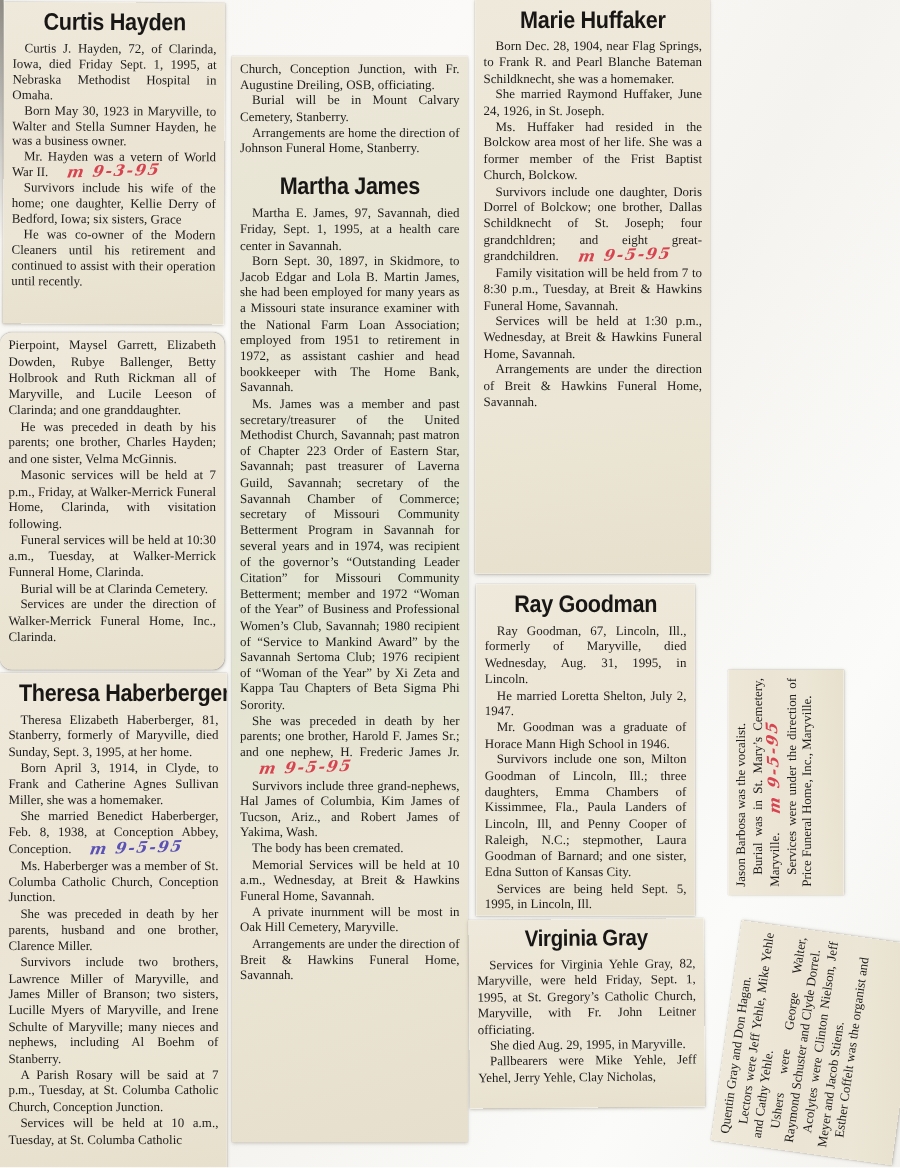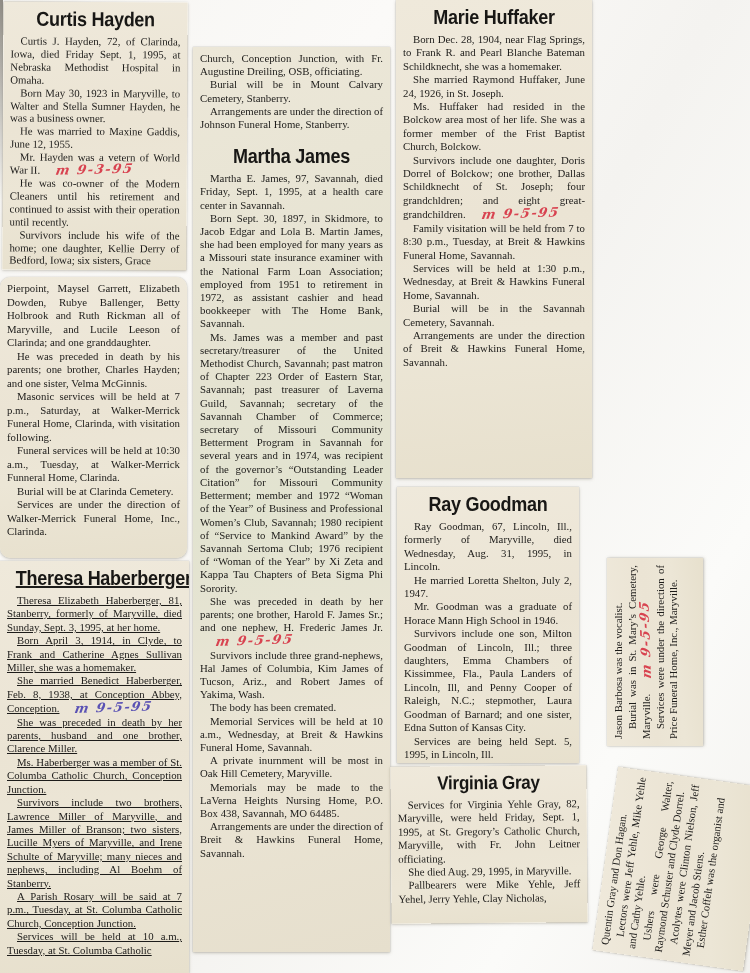--- a/index.html
+++ b/index.html
@@ -30,21 +30,21 @@
   .handnote{
     display:inline-block;font-family:"DejaVu Serif",serif;font-style:italic;
     font-size:13px;letter-spacing:1.5px;font-weight:600;
     transform:skewX(-12deg) rotate(-2deg);padding-left:6px;white-space:nowrap;
   }
   
   .clip-hayden-1{left:3px;top:2px;width:184px;height:268px;transform:rotate(.3deg);}
   .clip-hayden-1 .clip-body{line-height:12.9px;}
   .clip-hayden-2{left:0px;top:277px;width:187px;height:281px;border-radius:10px;}
   .clip-hayden-2 .clip-body{line-height:13.5px;}
-  .clip-haberberger{left:0px;top:561px;width:189px;height:412px;text-decoration:underline;}
+  .clip-haberberger{left:0px;top:561px;width:189px;height:412px;}
   .clip-james{left:193px;top:16px;width:197px;height:905px;
     background:linear-gradient(165deg,#ece7d8 0%,#e6e3d2 30%,#e2e3d0 50%,#ebe5d5 75%,#e6dfcd 100%);margin-top:31px;}
   .clip-james .clip-body{line-height:13.2px;}
   .clip-huffaker{left:396px;top:0px;width:196px;height:478px;}
   .clip-goodman{left:397px;top:487px;width:182px;height:276px;}
   .clip-gray{left:391px;top:766px;width:196px;height:157px;transform:rotate(-.5deg);}
   .clip-gray .clip-title{font-size:19px;}
   .clip-barbosa{left:561px;top:604px;width:188px;height:96px;transform:rotate(-90deg);}
   .clip-gray2{left:588px;top:793px;width:185px;height:152px;transform:rotate(-82deg);}
   .clip-barbosa .clip-body,.clip-gray2 .clip-body{line-height:13.6px;}
@@ -52,83 +52,80 @@
 </head>
 <body>
 
 <div id="scan">
 
   <div class="clip clip-hayden-1">
     <h2 class="clip-title">Curtis Hayden</h2>
     <div class="clip-body">
         <p>Curtis J. Hayden, 72, of Clarinda, Iowa, died Friday Sept. 1, 1995, at Nebraska Methodist Hospital in Omaha.</p>
         <p>Born May 30, 1923 in Maryville, to Walter and Stella Sumner Hayden, he was a business owner.</p>
-        <p>He was married to Maxine Gaddis, June 12, 1955.</p>
         <p>Mr. Hayden was a vetern of World War II.<span class="handnote" style="color: rgb(216, 67, 80);">m 9-3-95</span></p>
+        <p>Survivors include his wife of the home; one daughter, Kellie Derry of Bedford, Iowa; six sisters, Grace</p>
         <p>He was co-owner of the Modern Cleaners until his retirement and continued to assist with their operation until recently.</p>
-        <p>Survivors include his wife of the home; one daughter, Kellie Derry of Bedford, Iowa; six sisters, Grace</p>
       </div>
   </div>
 
   <div class="clip clip-hayden-2">
     <div class="clip-body">
         <p class="no-indent">Pierpoint, Maysel Garrett, Elizabeth Dowden, Rubye Ballenger, Betty Holbrook and Ruth Rickman all of Maryville, and Lucile Leeson of Clarinda; and one granddaughter.</p>
         <p>He was preceded in death by his parents; one brother, Charles Hayden; and one sister, Velma McGinnis.</p>
-        <p>Masonic services will be held at 7 p.m., Saturday, at Walker-Merrick Funeral Home, Clarinda, with visitation following.</p>
+        <p>Masonic services will be held at 7 p.m., Friday, at Walker-Merrick Funeral Home, Clarinda, with visitation following.</p>
         <p>Funeral services will be held at 10:30 a.m., Tuesday, at Walker-Merrick Funneral Home, Clarinda.</p>
         <p>Burial will be at Clarinda Cemetery.</p>
         <p>Services are under the direction of Walker-Merrick Funeral Home, Inc., Clarinda.</p>
       </div>
   </div>
 
   <div class="clip clip-haberberger">
     <h2 class="clip-title">Theresa Haberberger</h2>
     <div class="clip-body">
         <p>Theresa Elizabeth Haberberger, 81, Stanberry, formerly of Maryville, died Sunday, Sept. 3, 1995, at her home.</p>
         <p>Born April 3, 1914, in Clyde, to Frank and Catherine Agnes Sullivan Miller, she was a homemaker.</p>
         <p>She married Benedict Haberberger, Feb. 8, 1938, at Conception Abbey, Conception.<span class="handnote" style="color: rgb(90, 82, 180);">m 9-5-95</span></p>
+        <p>Ms. Haberberger was a member of St. Columba Catholic Church, Conception Junction.</p>
         <p>She was preceded in death by her parents, husband and one brother, Clarence Miller.</p>
-        <p>Ms. Haberberger was a member of St. Columba Catholic Church, Conception Junction.</p>
         <p>Survivors include two brothers, Lawrence Miller of Maryville, and James Miller of Branson; two sisters, Lucille Myers of Maryville, and Irene Schulte of Maryville; many nieces and nephews, including Al Boehm of Stanberry.</p>
         <p>A Parish Rosary will be said at 7 p.m., Tuesday, at St. Columba Catholic Church, Conception Junction.</p>
         <p>Services will be held at 10 a.m., Tuesday, at St. Columba Catholic</p>
       </div>
   </div>
 
   <div class="clip clip-james">
     <div class="clip-body">
         <p class="no-indent">Church, Conception Junction, with Fr. Augustine Dreiling, OSB, officiating.</p>
         <p>Burial will be in Mount Calvary Cemetery, Stanberry.</p>
-        <p>Arrangements are under the direction of Johnson Funeral Home, Stanberry.</p>
+        <p>Arrangements are home the direction of Johnson Funeral Home, Stanberry.</p>
       </div>
     <h2 class="clip-title" style="margin-top:14px;">Martha James</h2>
     <div class="clip-body">
         <p>Martha E. James, 97, Savannah, died Friday, Sept. 1, 1995, at a health care center in Savannah.</p>
         <p>Born Sept. 30, 1897, in Skidmore, to Jacob Edgar and Lola B. Martin James, she had been employed for many years as a Missouri state insurance examiner with the National Farm Loan Association; employed from 1951 to retirement in 1972, as assistant cashier and head bookkeeper with The Home Bank, Savannah.</p>
         <p>Ms. James was a member and past secretary/treasurer of the United Methodist Church, Savannah; past matron of Chapter 223 Order of Eastern Star, Savannah; past treasurer of Laverna Guild, Savannah; secretary of the Savannah Chamber of Commerce; secretary of Missouri Community Betterment Program in Savannah for several years and in 1974, was recipient of the governor’s “Outstanding Leader Citation” for Missouri Community Betterment; member and 1972 “Woman of the Year” of Business and Professional Women’s Club, Savannah; 1980 recipient of “Service to Mankind Award” by the Savannah Sertoma Club; 1976 recipient of “Woman of the Year” by Xi Zeta and Kappa Tau Chapters of Beta Sigma Phi Sorority.</p>
         <p>She was preceded in death by her parents; one brother, Harold F. James Sr.; and one nephew, H. Frederic James Jr.<span class="handnote" style="color: rgb(216, 67, 80);">m 9-5-95</span></p>
         <p>Survivors include three grand-nephews, Hal James of Columbia, Kim James of Tucson, Ariz., and Robert James of Yakima, Wash.</p>
         <p>The body has been cremated.</p>
         <p>Memorial Services will be held at 10 a.m., Wednesday, at Breit &amp; Hawkins Funeral Home, Savannah.</p>
         <p>A private inurnment will be most in Oak Hill Cemetery, Maryville.</p>
-        <p>Memorials may be made to the LaVerna Heights Nursing Home, P.O. Box 438, Savannah, MO 64485.</p>
         <p>Arrangements are under the direction of Breit &amp; Hawkins Funeral Home, Savannah.</p>
       </div>
   </div>
 
   <div class="clip clip-huffaker">
     <h2 class="clip-title">Marie Huffaker</h2>
     <div class="clip-body">
         <p>Born Dec. 28, 1904, near Flag Springs, to Frank R. and Pearl Blanche Bateman Schildknecht, she was a homemaker.</p>
         <p>She married Raymond Huffaker, June 24, 1926, in St. Joseph.</p>
         <p>Ms. Huffaker had resided in the Bolckow area most of her life. She was a former member of the Frist Baptist Church, Bolckow.</p>
         <p>Survivors include one daughter, Doris Dorrel of Bolckow; one brother, Dallas Schildknecht of St. Joseph; four grandchldren; and eight great-grandchildren.<span class="handnote" style="color: rgb(216, 67, 80);">m 9-5-95</span></p>
         <p>Family visitation will be held from 7 to 8:30 p.m., Tuesday, at Breit &amp; Hawkins Funeral Home, Savannah.</p>
         <p>Services will be held at 1:30 p.m., Wednesday, at Breit &amp; Hawkins Funeral Home, Savannah.</p>
-        <p>Burial will be in the Savannah Cemetery, Savannah.</p>
         <p>Arrangements are under the direction of Breit &amp; Hawkins Funeral Home, Savannah.</p>
       </div>
   </div>
 
   <div class="clip clip-goodman">
     <h2 class="clip-title">Ray Goodman</h2>
     <div class="clip-body">
         <p>Ray Goodman, 67, Lincoln, Ill., formerly of Maryville, died Wednesday, Aug. 31, 1995, in Lincoln.</p>
         <p>He married Loretta Shelton, July 2, 1947.</p>
         <p>Mr. Goodman was a graduate of Horace Mann High School in 1946.</p>

